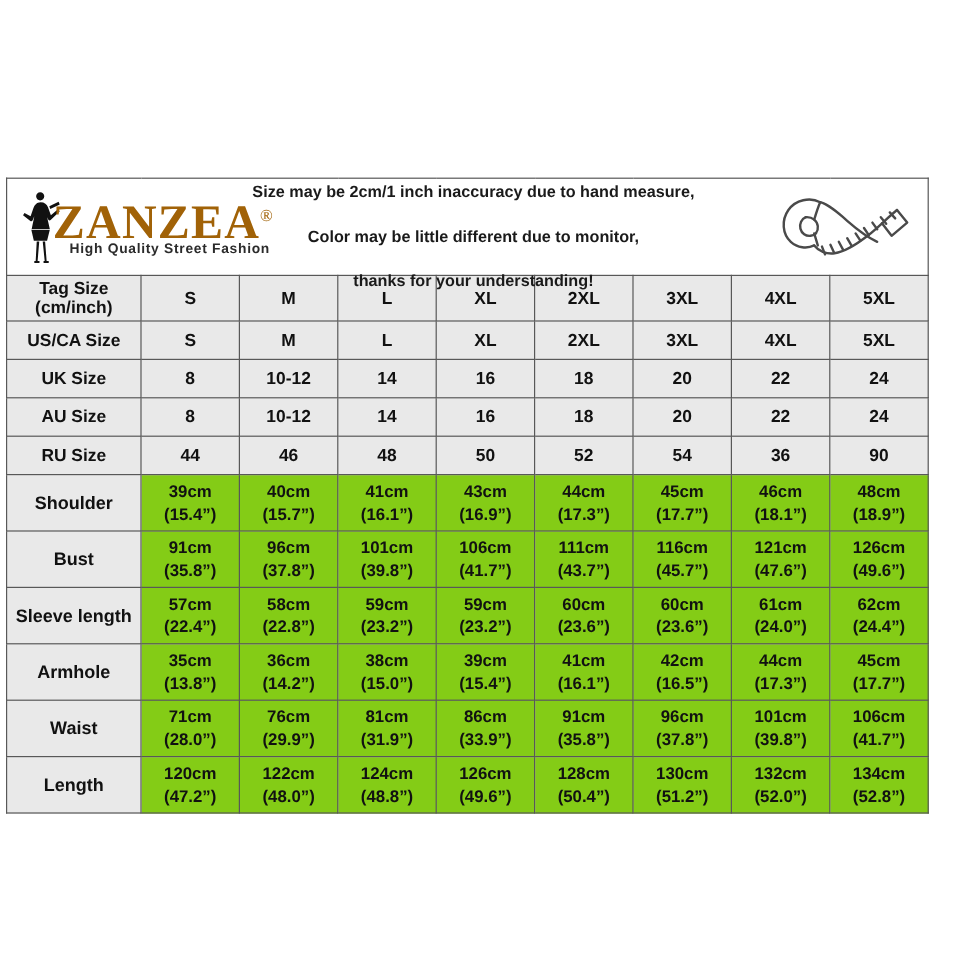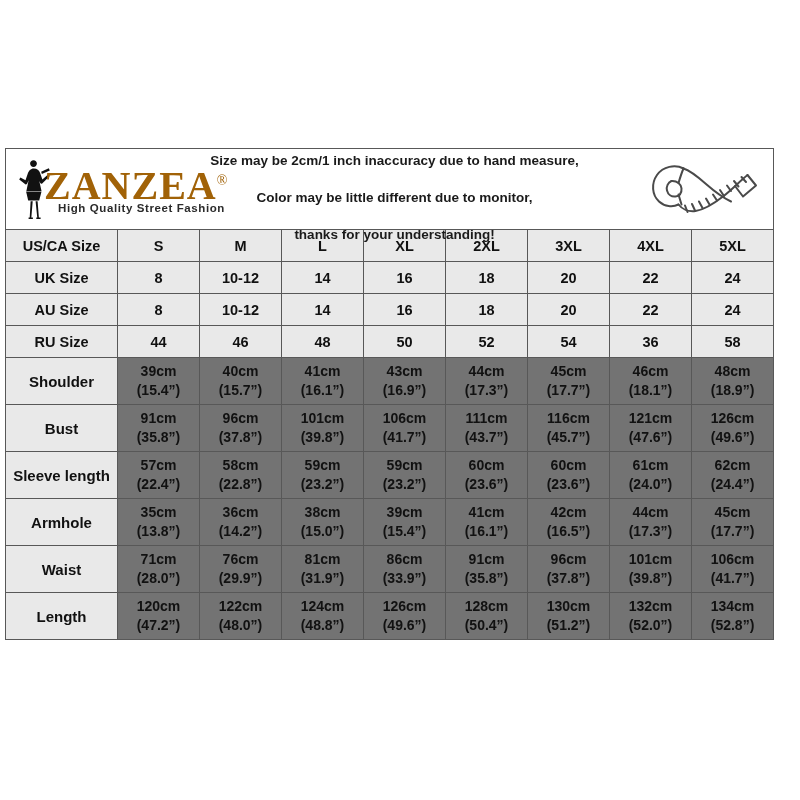--- a/index.html
+++ b/index.html
@@ -138,21 +138,21 @@
     background: #e9e9e9 !important;
     font-size: 14.5px;
   }
   .label-cell .sub {
     display: block;
     font-size: 14.5px;
   }
 
   
   .row-meas td {
-    background: #737373;
+    background: #84cc16;
     height: 44px;
     font-size: 14px;
     line-height: 19px;
     font-weight: normal;
   }
   .row-meas td.label-cell {
     font-weight: bold;
     font-size: 15px;
   }
   .meas-cm { display: block; }
@@ -222,20 +222,31 @@
                 <line x1="91" y1="23" x2="95.5" y2="28.5"></line>
                 <line x1="98.5" y1="19" x2="103" y2="24"></line>
               </g>
             </svg>
 
           </div>
         </td>
       </tr>
     </tbody>
     <tbody id="size-rows-body">
+        <tr class="row-size first-row">
+          <td class="label-cell"><span>Tag Size</span><span class="sub">(cm/inch)</span></td>
+          <td>S</td>
+          <td>M</td>
+          <td>L</td>
+          <td>XL</td>
+          <td>2XL</td>
+          <td>3XL</td>
+          <td>4XL</td>
+          <td>5XL</td>
+        </tr>
         <tr class="row-size">
           <td class="label-cell">US/CA Size</td>
           <td>S</td>
           <td>M</td>
           <td>L</td>
           <td>XL</td>
           <td>2XL</td>
           <td>3XL</td>
           <td>4XL</td>
           <td>5XL</td>
@@ -264,21 +275,21 @@
         </tr>
         <tr class="row-size">
           <td class="label-cell">RU Size</td>
           <td>44</td>
           <td>46</td>
           <td>48</td>
           <td>50</td>
           <td>52</td>
           <td>54</td>
           <td>36</td>
-          <td>58</td>
+          <td>90</td>
         </tr>
       </tbody>
     <tbody id="meas-rows-body">
         <tr class="row-meas">
           <td class="label-cell">Shoulder</td>
           <td>
             <span class="meas-cm">39cm</span>
             <span class="meas-in">(15.4”)</span>
           </td>
           <td>

